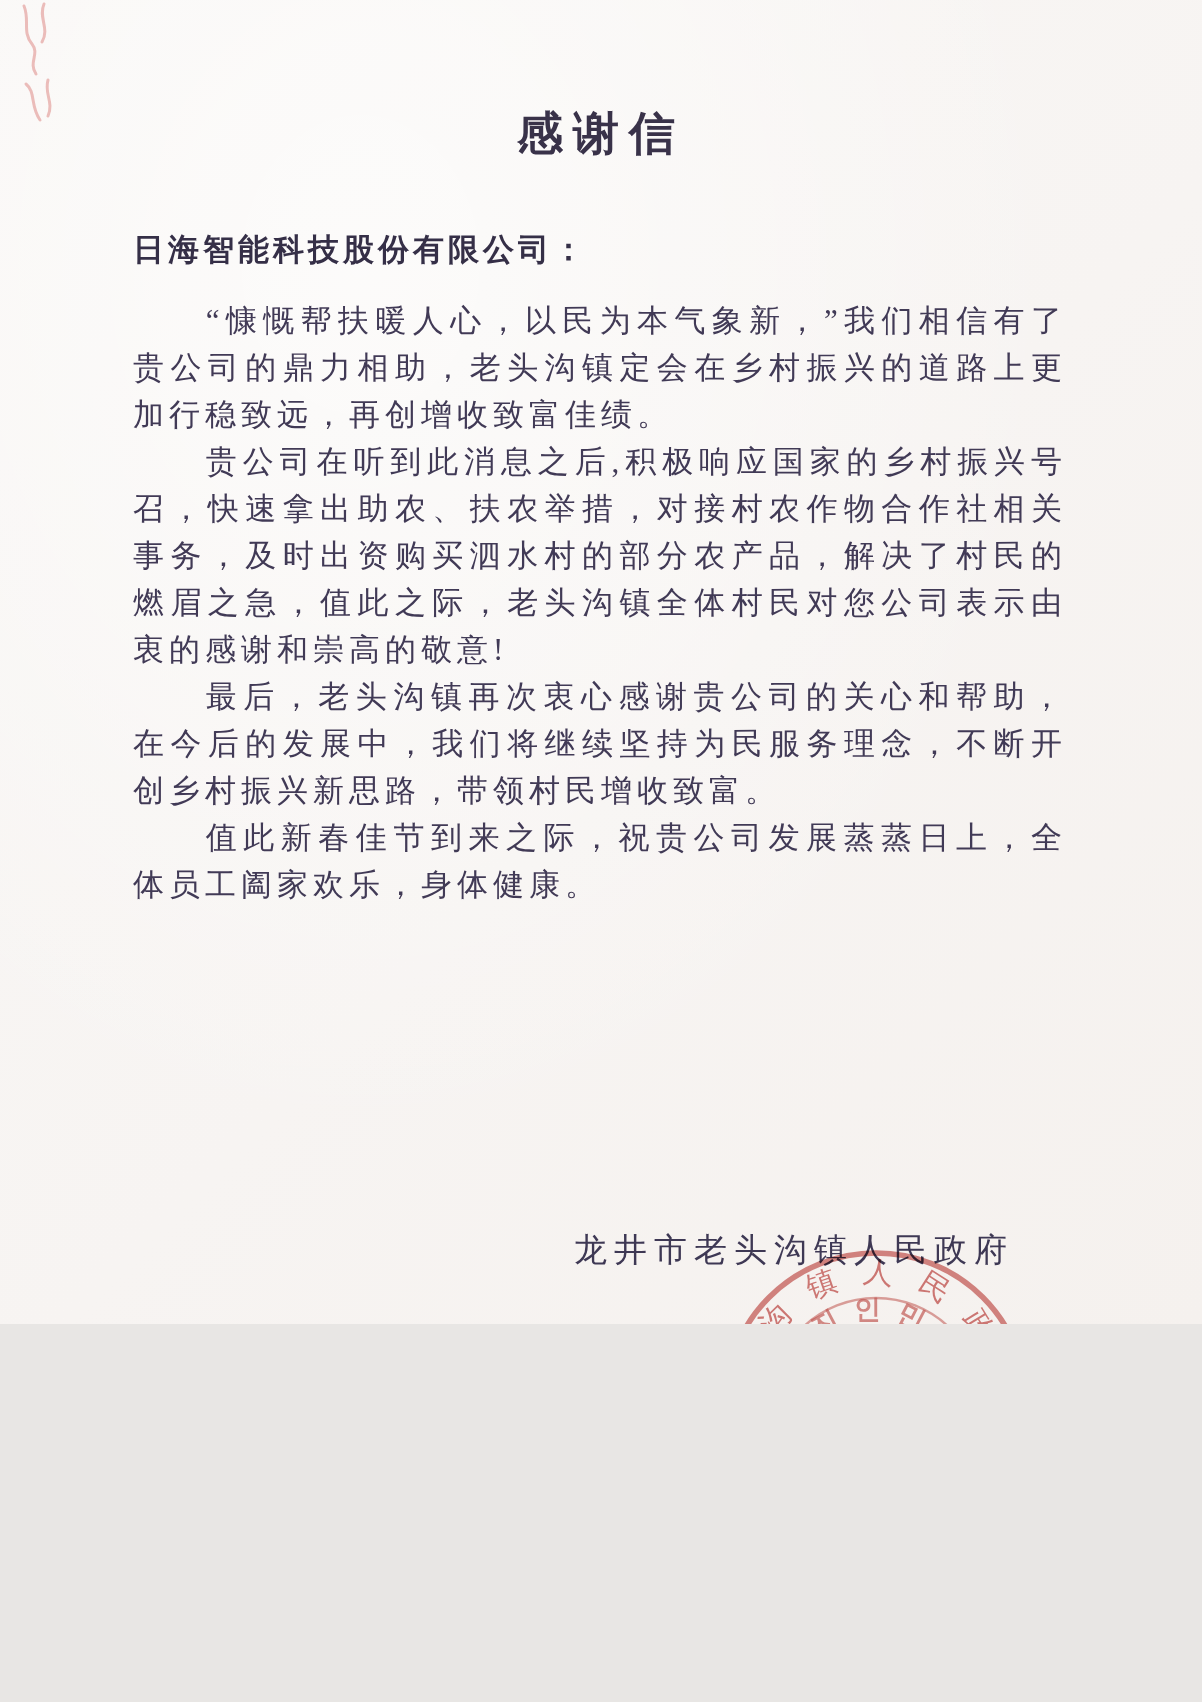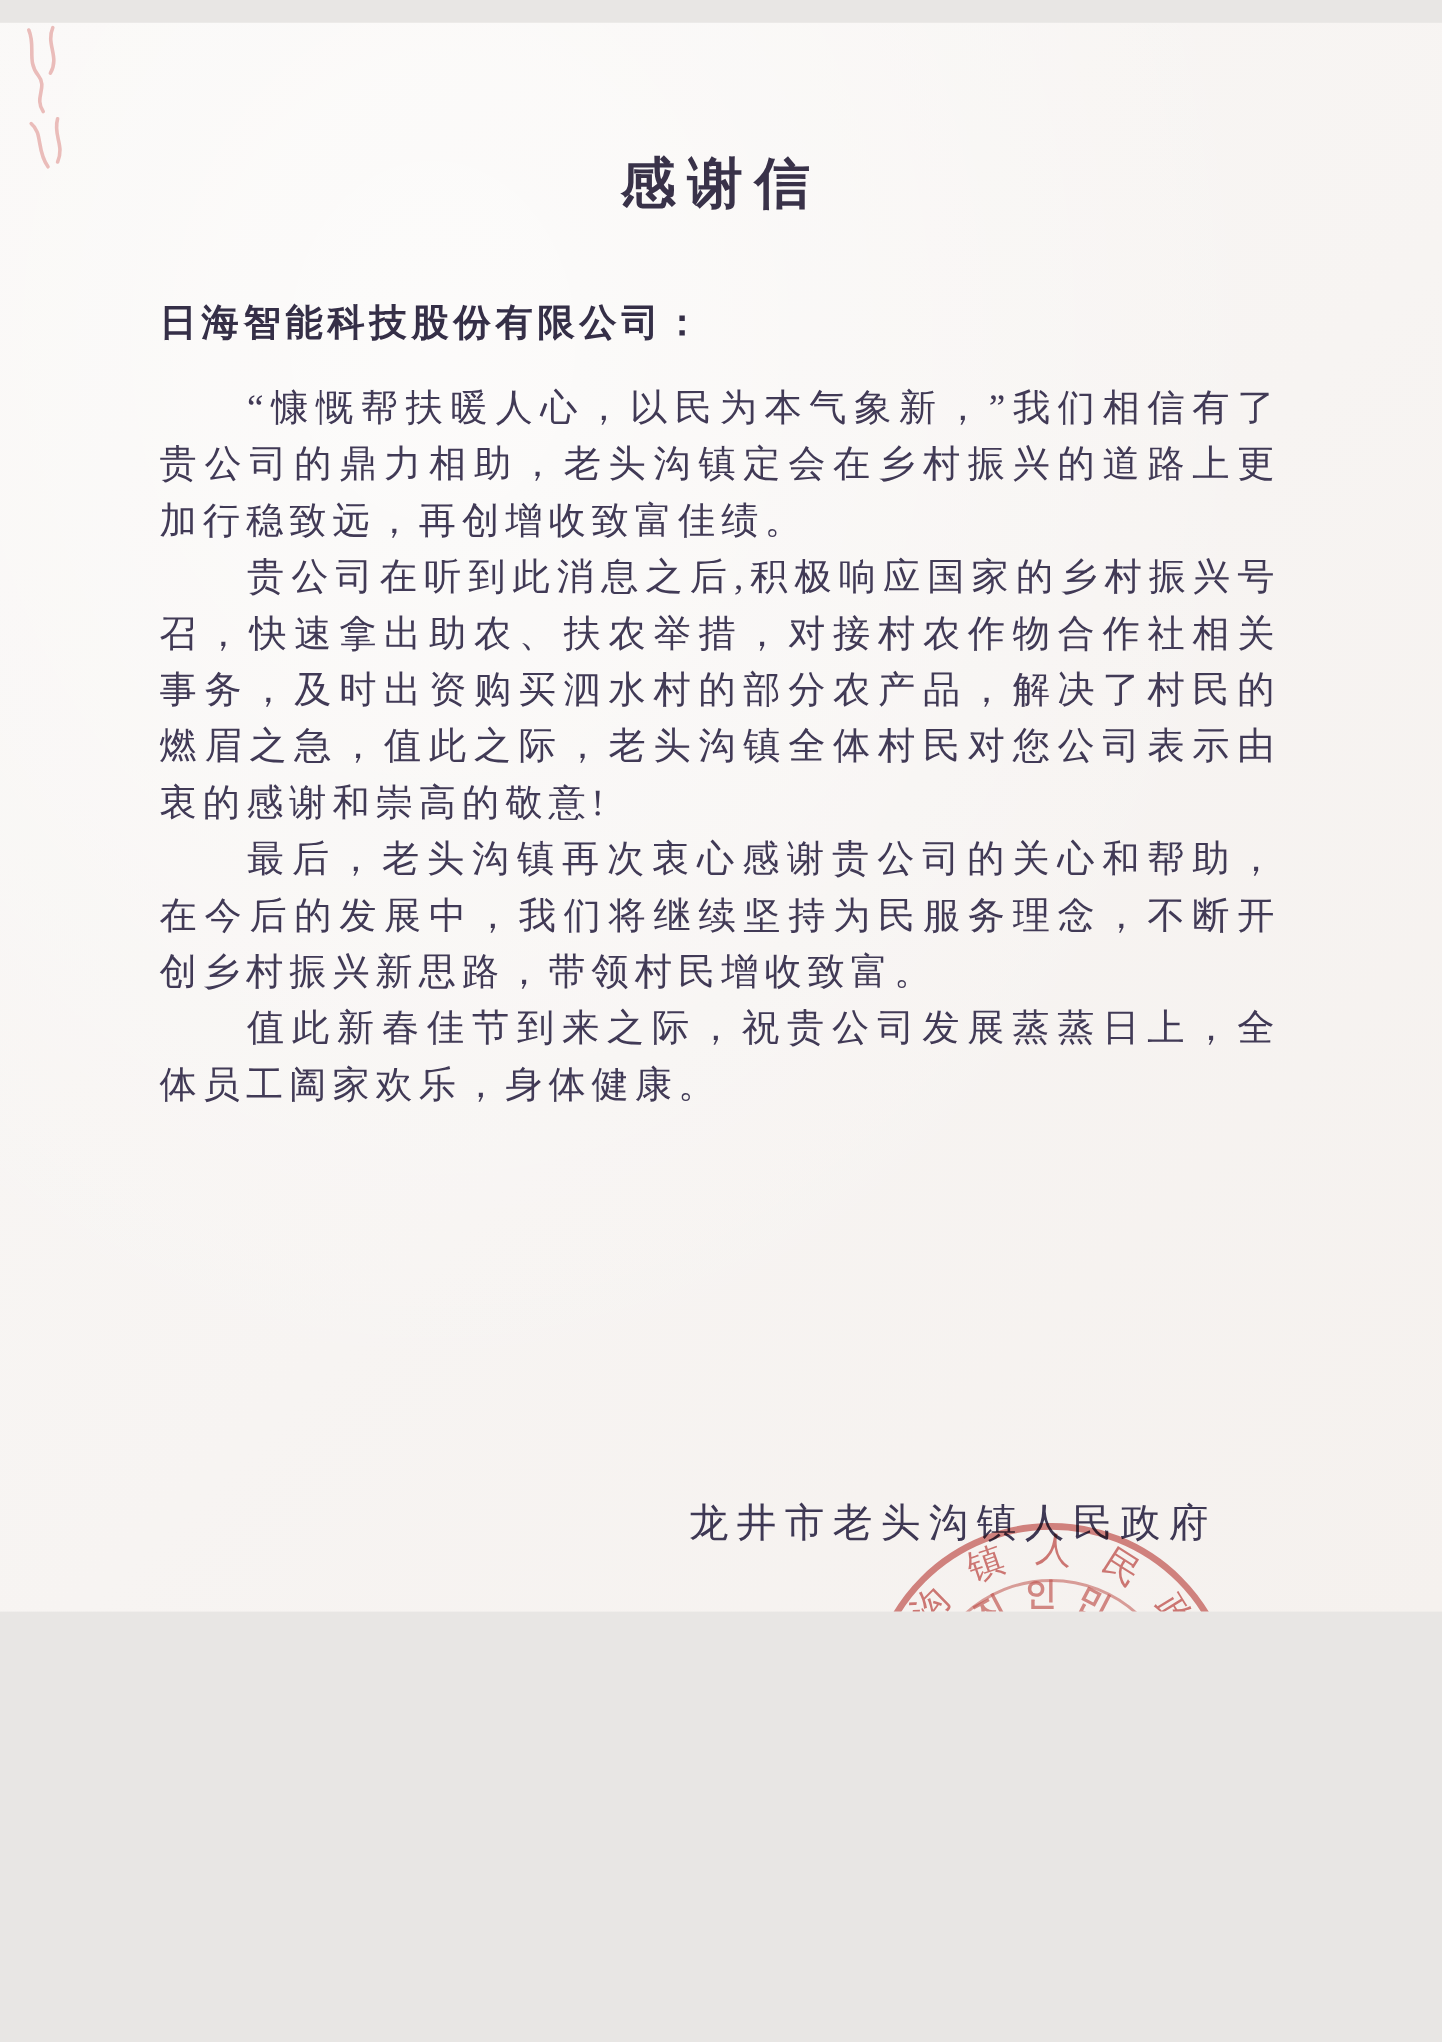--- a/index.html
+++ b/index.html
@@ -9,21 +9,20 @@
     font-family:"Liberation Serif", serif;
   }
   .page{
     position:relative;
     width:1202px;height:1324px;
     background:
       radial-gradient(ellipse at 30% 20%, rgba(255,255,255,0.6), rgba(255,255,255,0) 60%),
       linear-gradient(135deg,#f9f7f5 0%, #f7f4f2 55%, #f5f1ee 100%);
     overflow:hidden;
     color:#3e3854;
-    margin-top:19px;
   }
   .title{
     position:absolute;
     top:103px;left:0;right:0;
     text-align:center;
     font-size:46px;
     font-weight:600;
     letter-spacing:10px;
     color:#393249;
   }

